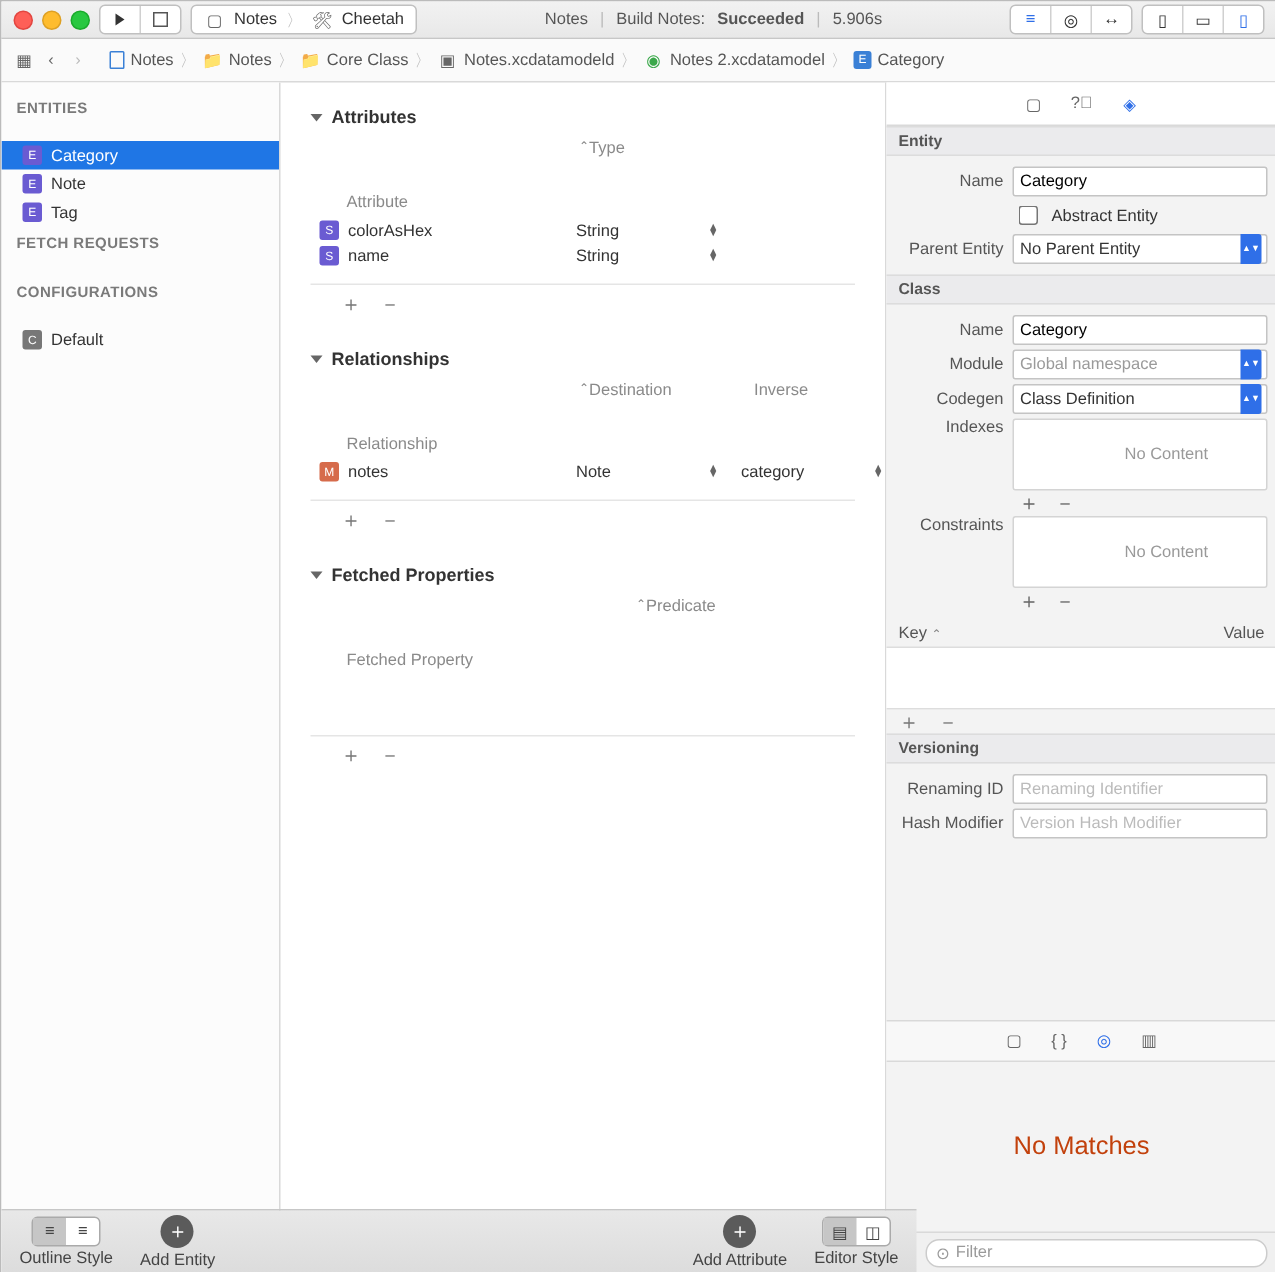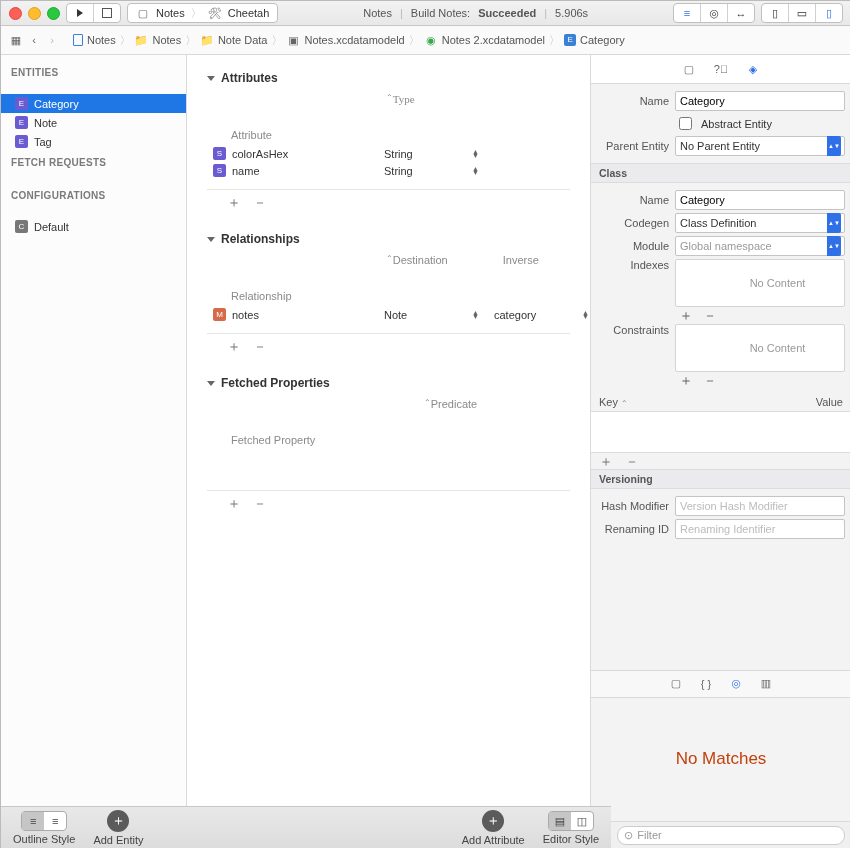--- a/index.html
+++ b/index.html
@@ -30,21 +30,21 @@
 .nav-row.sel{background:#1f76e5;color:#fff;}
 .ent-ic{width:13px;height:13px;border-radius:2px;display:inline-flex;align-items:center;justify-content:center;font-size:8px;color:#fff;}
 .ent-ic.E{background:#6a5bd2;}
 .ent-ic.C{background:#777;}
 .editor{flex:1;border-right:1px solid #d9d9d9;display:flex;flex-direction:column;padding:10px 0 0 0;overflow:auto;}
 .sect{margin:6px 0 18px;}
 .sect-h{display:flex;align-items:center;gap:6px;font-weight:600;margin:0 0 8px 20px;font-size:12px;}
 .disclose{width:0;height:0;border-top:5px solid #666;border-left:4px solid transparent;border-right:4px solid transparent;}
 .colhead{display:flex;color:#8a8a8a;padding:0 0 4px 44px;}
 .colhead span:first-child{width:152px;margin-top:36px;}
-.colhead .t2{width:110px;font-family:Liberation Serif, serif;}
+.colhead .t2{width:110px;}
 .row{display:flex;align-items:center;padding:2px 0 2px 26px;}
 .row .cell1{width:170px;display:flex;align-items:center;gap:6px;}
 .row .cell2{width:110px;}
 .row .cellsel{display:flex;align-items:center;justify-content:space-between;width:95px;border-left:1px solid transparent;}
 .S-ic{width:13px;height:13px;border-radius:2px;background:#6a5bd2;color:#fff;font-size:8px;display:flex;align-items:center;justify-content:center;}
 .M-ic{width:13px;height:13px;border-radius:2px;background:#d66b4b;color:#fff;font-size:8px;display:flex;align-items:center;justify-content:center;}
 .updn{display:flex;flex-direction:column;gap:0;margin-left:6px;color:#666;line-height:4px;font-size:7px;}
 .divider{height:1px;background:#e5e5e5;margin:10px 20px 6px;}
 .pm{display:flex;gap:12px;padding-left:40px;color:#777;}
 .pm span{font-weight:300;font-size:14px;line-height:12px;}
@@ -131,21 +131,21 @@
     <span class="svg-ic">‹</span>
     <span class="svg-ic" style="color:#bbb">›</span>
     <span style="width:6px"></span>
     <span class="bc-file"></span>
     <span>Notes</span>
       <span class="bc-sep">〉</span>
     <span class="bc-folder">📁</span>
     <span>Notes</span>
       <span class="bc-sep">〉</span>
     <span class="bc-folder">📁</span>
-    <span>Note Data</span>
+    <span>Core Class</span>
       <span class="bc-sep">〉</span>
     <span class="svg-ic">▣</span>
     <span>Notes.xcdatamodeld</span>
       <span class="bc-sep">〉</span>
     <span class="svg-ic" style="color:#3aa84a">◉</span>
     <span>Notes 2.xcdatamodel</span>
       <span class="bc-sep">〉</span>
     <span class="bc-ent">E</span>
     <span>Category</span>
   </div>
@@ -272,20 +272,21 @@
 
     <div class="insp">
       <div class="insp-tabs">
         <span class="svg-ic">▢</span>
         <span class="svg-ic">?⃝</span>
         <span class="svg-ic" style="color:#2f6fe8">◈</span>
       </div>
 
       <div class="insp-body">
 
+      <div class="insp-sec-h">Entity</div>
       <div class="form">
         <div class="fr">
               <label>Name</label>
           <input type="text" value="Category" style="">
             </div>
         <div class="fr">
               <label></label>
           <input type="checkbox" style="">
           <span>Abstract Entity</span>
             </div>
@@ -298,30 +299,30 @@
             </div>
       </div>
 
       <div class="insp-sec-h">Class</div>
       <div class="form">
         <div class="fr">
               <label>Name</label>
           <input type="text" value="Category" style="">
             </div>
         <div class="fr">
+              <label>Module</label>
+          <div class="select">
+            <span class="placeholder">Global namespace</span>
+            <span class="sel-blue">▲▼</span>
+              </div>
+            </div>
+        <div class="fr">
               <label>Codegen</label>
           <div class="select">
             <span>Class Definition</span>
-            <span class="sel-blue">▲▼</span>
-              </div>
-            </div>
-        <div class="fr">
-              <label>Module</label>
-          <div class="select">
-            <span class="placeholder">Global namespace</span>
             <span class="sel-blue">▲▼</span>
               </div>
             </div>
         <div class="fr" style="align-items:flex-start">
               <label>Indexes</label>
           <div style="flex:1">
             <div class="nc">
                   <span>No Content</span>
                 </div>
             <div class="small-pm pm" style="padding-left:2px">
@@ -350,26 +351,26 @@
       </div>
       <div class="userinfo-body"></div>
       <div class="pm" style="padding:2px 8px">
             <span>＋</span>
             <span>－</span>
           </div>
 
       <div class="insp-sec-h">Versioning</div>
       <div class="form">
         <div class="fr">
+              <label>Renaming ID</label>
+          <input type="text" placeholder="Renaming Identifier" style="">
+            </div>
+        <div class="fr">
               <label>Hash Modifier</label>
           <input type="text" placeholder="Version Hash Modifier" style="">
-            </div>
-        <div class="fr">
-              <label>Renaming ID</label>
-          <input type="text" placeholder="Renaming Identifier" style="">
             </div>
       </div>
 
       <div class="insp-spacer"></div>
 
       <div class="insp-mid-tabs">
         <span class="svg-ic">▢</span>
         <span class="svg-ic">{ }</span>
         <span class="svg-ic" style="color:#2f6fe8">◎</span>
         <span class="svg-ic">▥</span>

